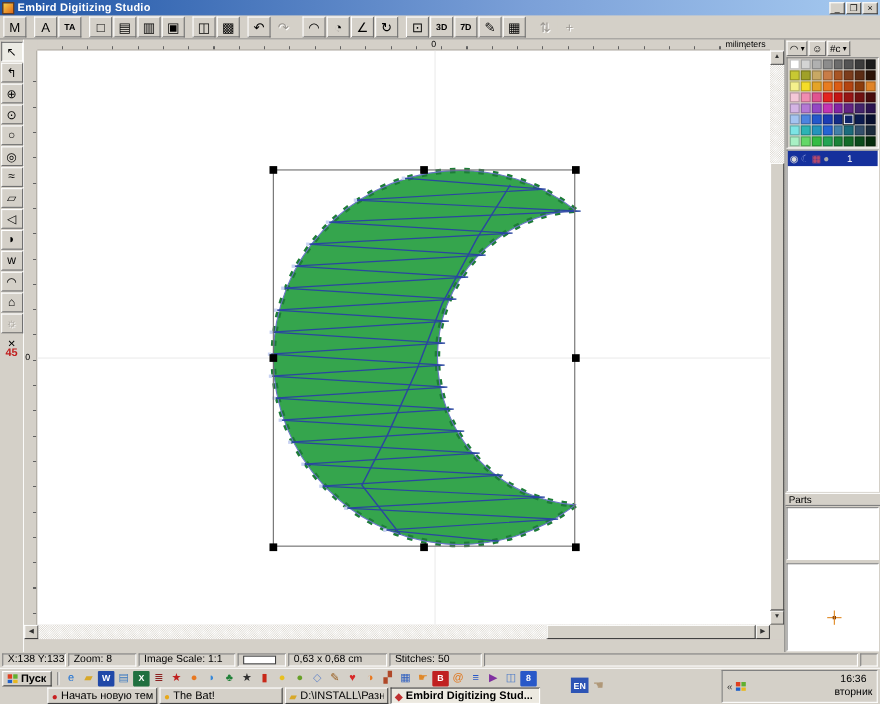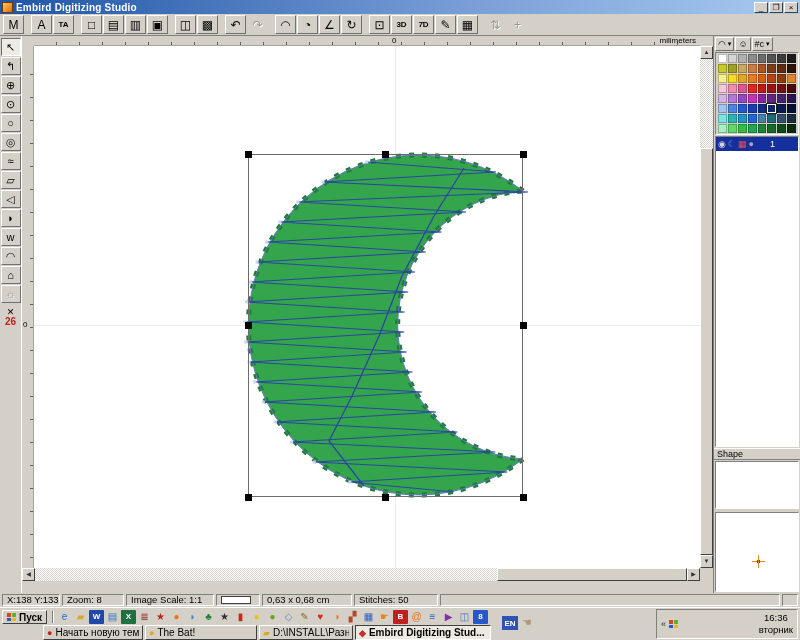--- a/index.html
+++ b/index.html
@@ -88,21 +88,21 @@
   .flag i{display:block;}
   .ql-bar{position:absolute;left:50px;top:2px;height:14px;display:flex;align-items:center;gap:1px;}
   .ql{width:15px;height:14px;display:inline-flex;align-items:center;justify-content:center;font-size:10px;line-height:1;flex:none;}
   .ql.boxed{font-size:8px;font-weight:bold;color:#fff;border-radius:1px;}
   .tb-groove{width:2px;height:12px;border-left:1px solid #808080;border-right:1px solid #fff;margin:0 2px;}
   .win-buttons-row{position:absolute;left:43px;top:17px;height:15px;display:flex;gap:2px;}
   .task-btn{height:15px;background:#d4d0c8;border:1px solid;border-color:#fff #404040 #404040 #fff;display:flex;align-items:center;gap:3px;padding:0 3px;white-space:nowrap;overflow:hidden;flex:none;}
   .task-btn .t{overflow:hidden;text-overflow:clip;}
   .task-btn.active{border-color:#404040 #fff #fff #404040;background:#ece9e0;font-weight:bold;}
   .task-ic{font-size:9px;flex:none;}
-  .lang-group{position:absolute;left:502px;top:8px;display:flex;align-items:flex-start;gap:4px;}
+  .lang-group{position:absolute;left:519px;top:8px;display:flex;align-items:flex-start;gap:4px;}
   .lang-box{width:16px;height:14px;background:#2d54b5;color:#fff;font-size:8px;font-weight:bold;display:flex;align-items:center;justify-content:center;}
   .hand-ic{color:#b09878;font-size:11px;}
   .tray-box{position:absolute;left:656px;right:2px;top:1px;bottom:1px;border:1px solid;border-color:#808080 #fff #fff #808080;display:flex;align-items:center;gap:3px;padding:0 4px;}
   .tray-chevron{font-size:9px;color:#303030;}
   .clock{margin-left:auto;text-align:center;font-size:9.5px;line-height:12px;}
 </style>
 </head>
 <body>
 
 <div class="window">
@@ -203,21 +203,21 @@
         <div class="tool-btn">○</div>
         <div class="tool-btn">◎</div>
         <div class="tool-btn">≈</div>
         <div class="tool-btn">▱</div>
         <div class="tool-btn">◁</div>
         <div class="tool-btn">◗</div>
         <div class="tool-btn">w</div>
         <div class="tool-btn">◠</div>
         <div class="tool-btn">⌂</div>
         <div class="tool-btn disabled">☼</div>
-        <div class="tool-marker">✕<span class="num">26</span></div>
+        <div class="tool-marker">✕<span class="num">45</span></div>
       </div>
 
     <div class="workarea">
       <div class="ruler-row">
         <div class="ruler-corner"></div>
         <div class="hruler">
           <span class="zero">0</span>
           <span class="unit">milimeters</span>
         </div>
       </div>
@@ -356,21 +356,21 @@
       <div class="objects-list" id="objects-list">
           <div class="layer-row">
             <span class="ic" style="color: rgb(216, 216, 216);">◉</span>
             <span class="ic" style="color: rgb(136, 152, 216);">☾</span>
             <span class="ic" style="color: rgb(224, 80, 96);">▦</span>
             <span class="ic" style="color: rgb(168, 168, 168);">●</span>
             <span style="margin-left: 14px;">1</span>
           </div>
         </div>
       <div class="parts-header">
-        <span>Shape</span>
+        <span>Parts</span>
       </div>
       <div class="parts-list"></div>
       <div class="preview-box">
         <div class="crosshair">
             <span class="dot"></span>
           </div>
       </div>
     </div>
   </div>
 

